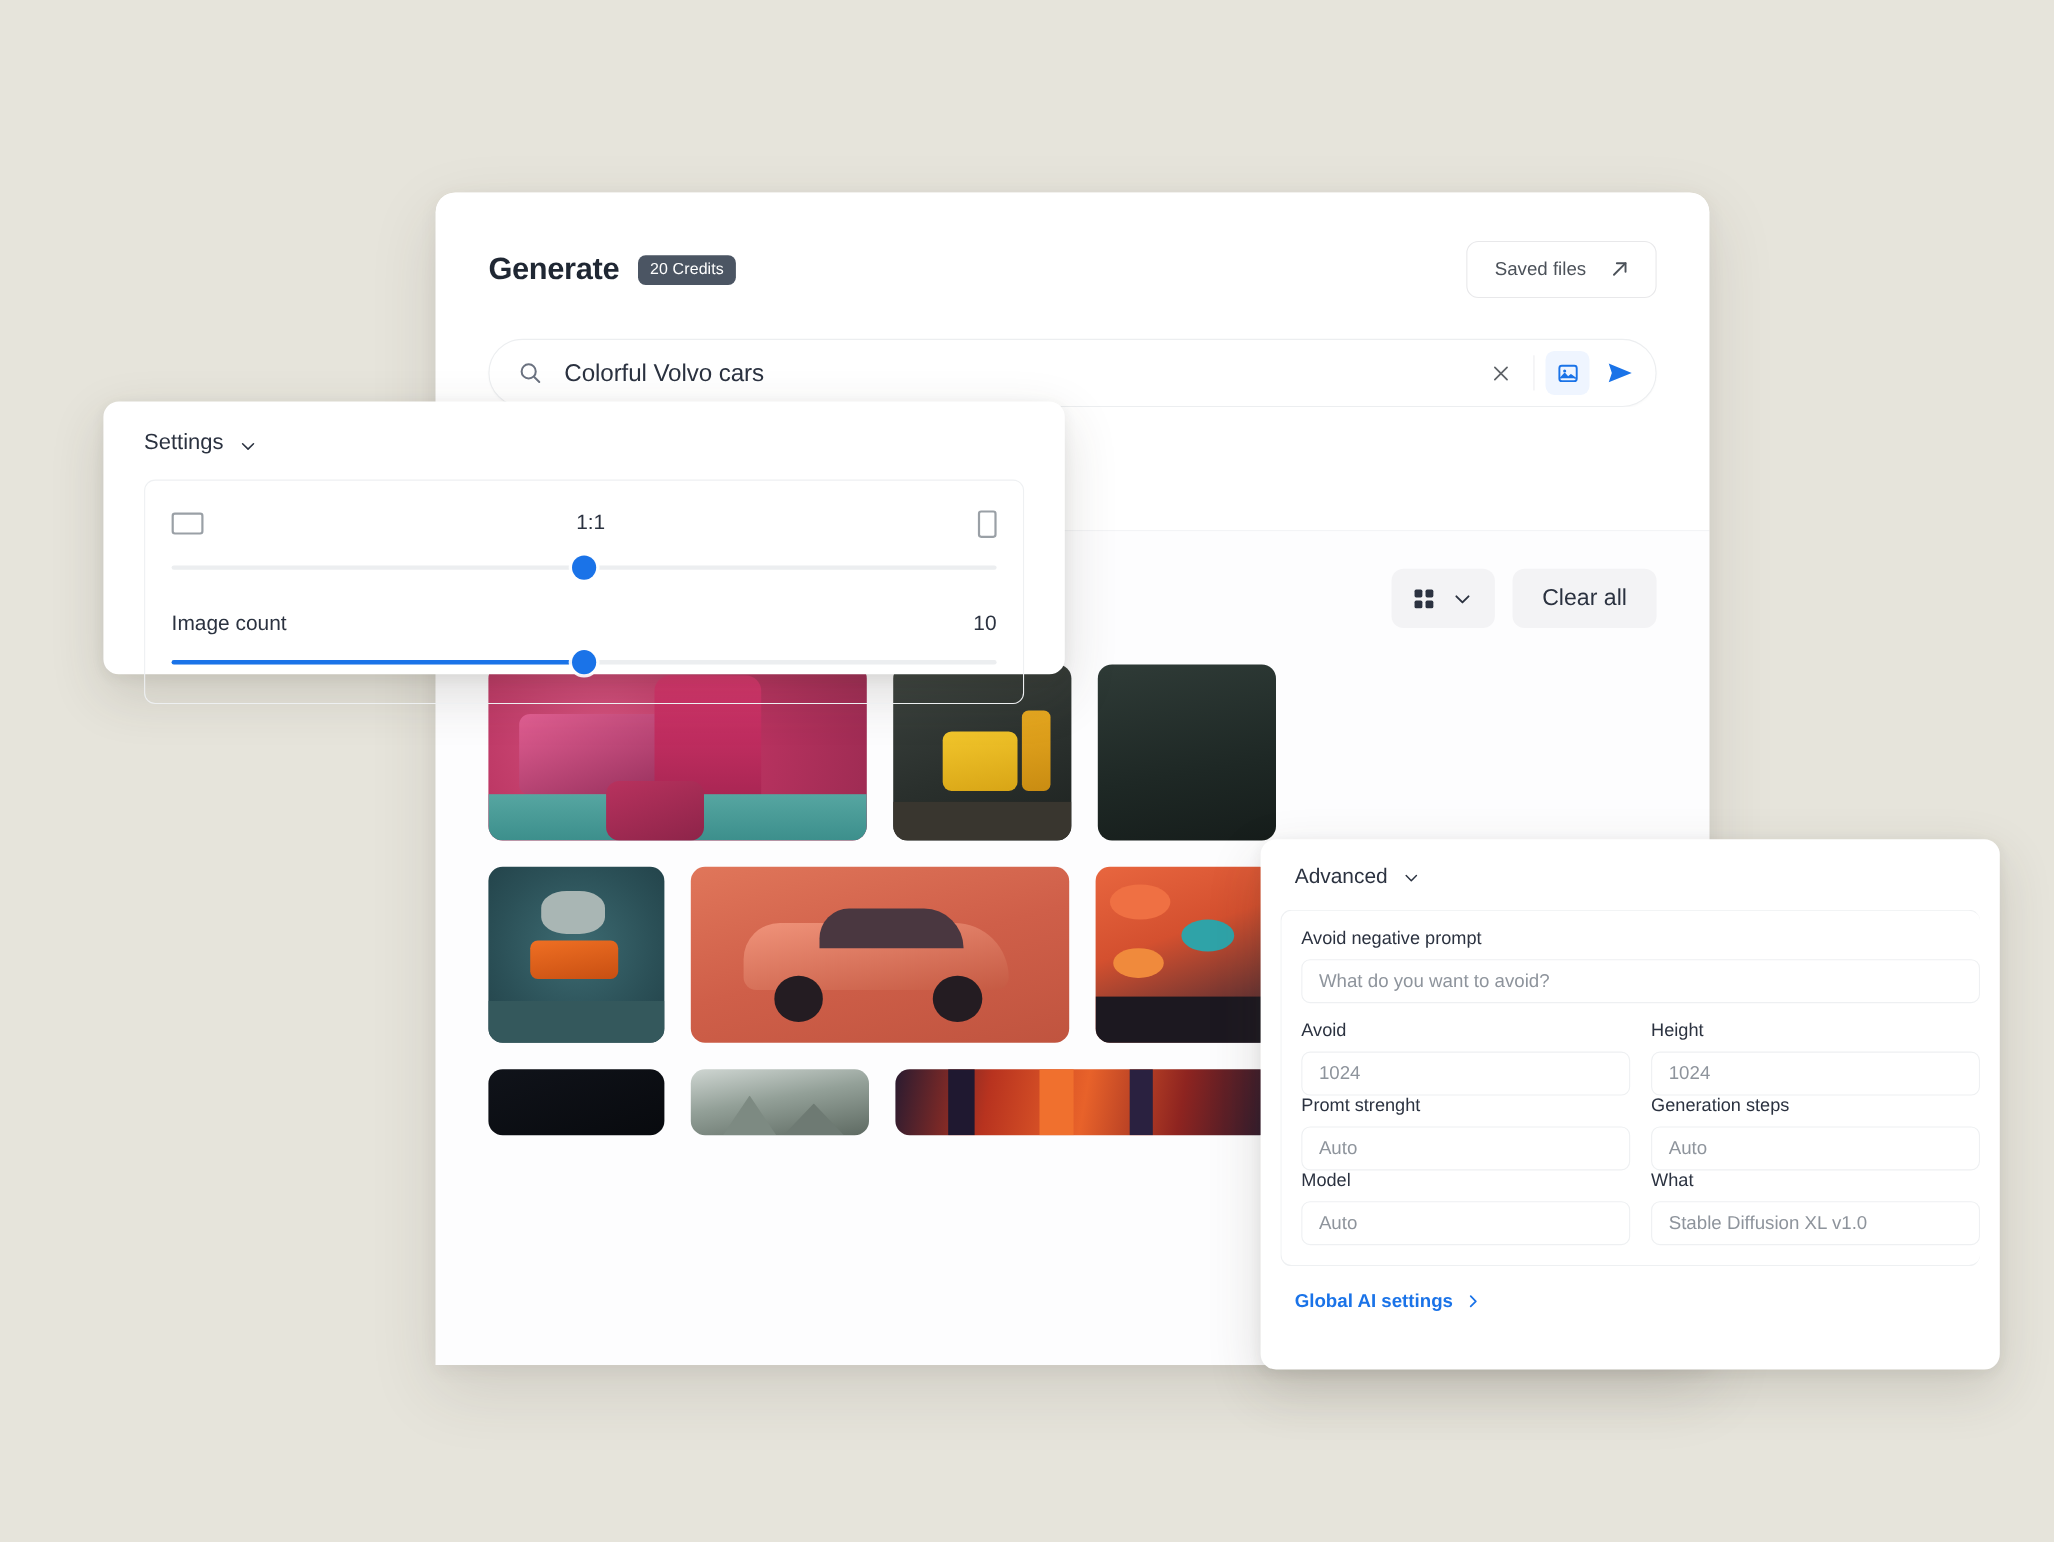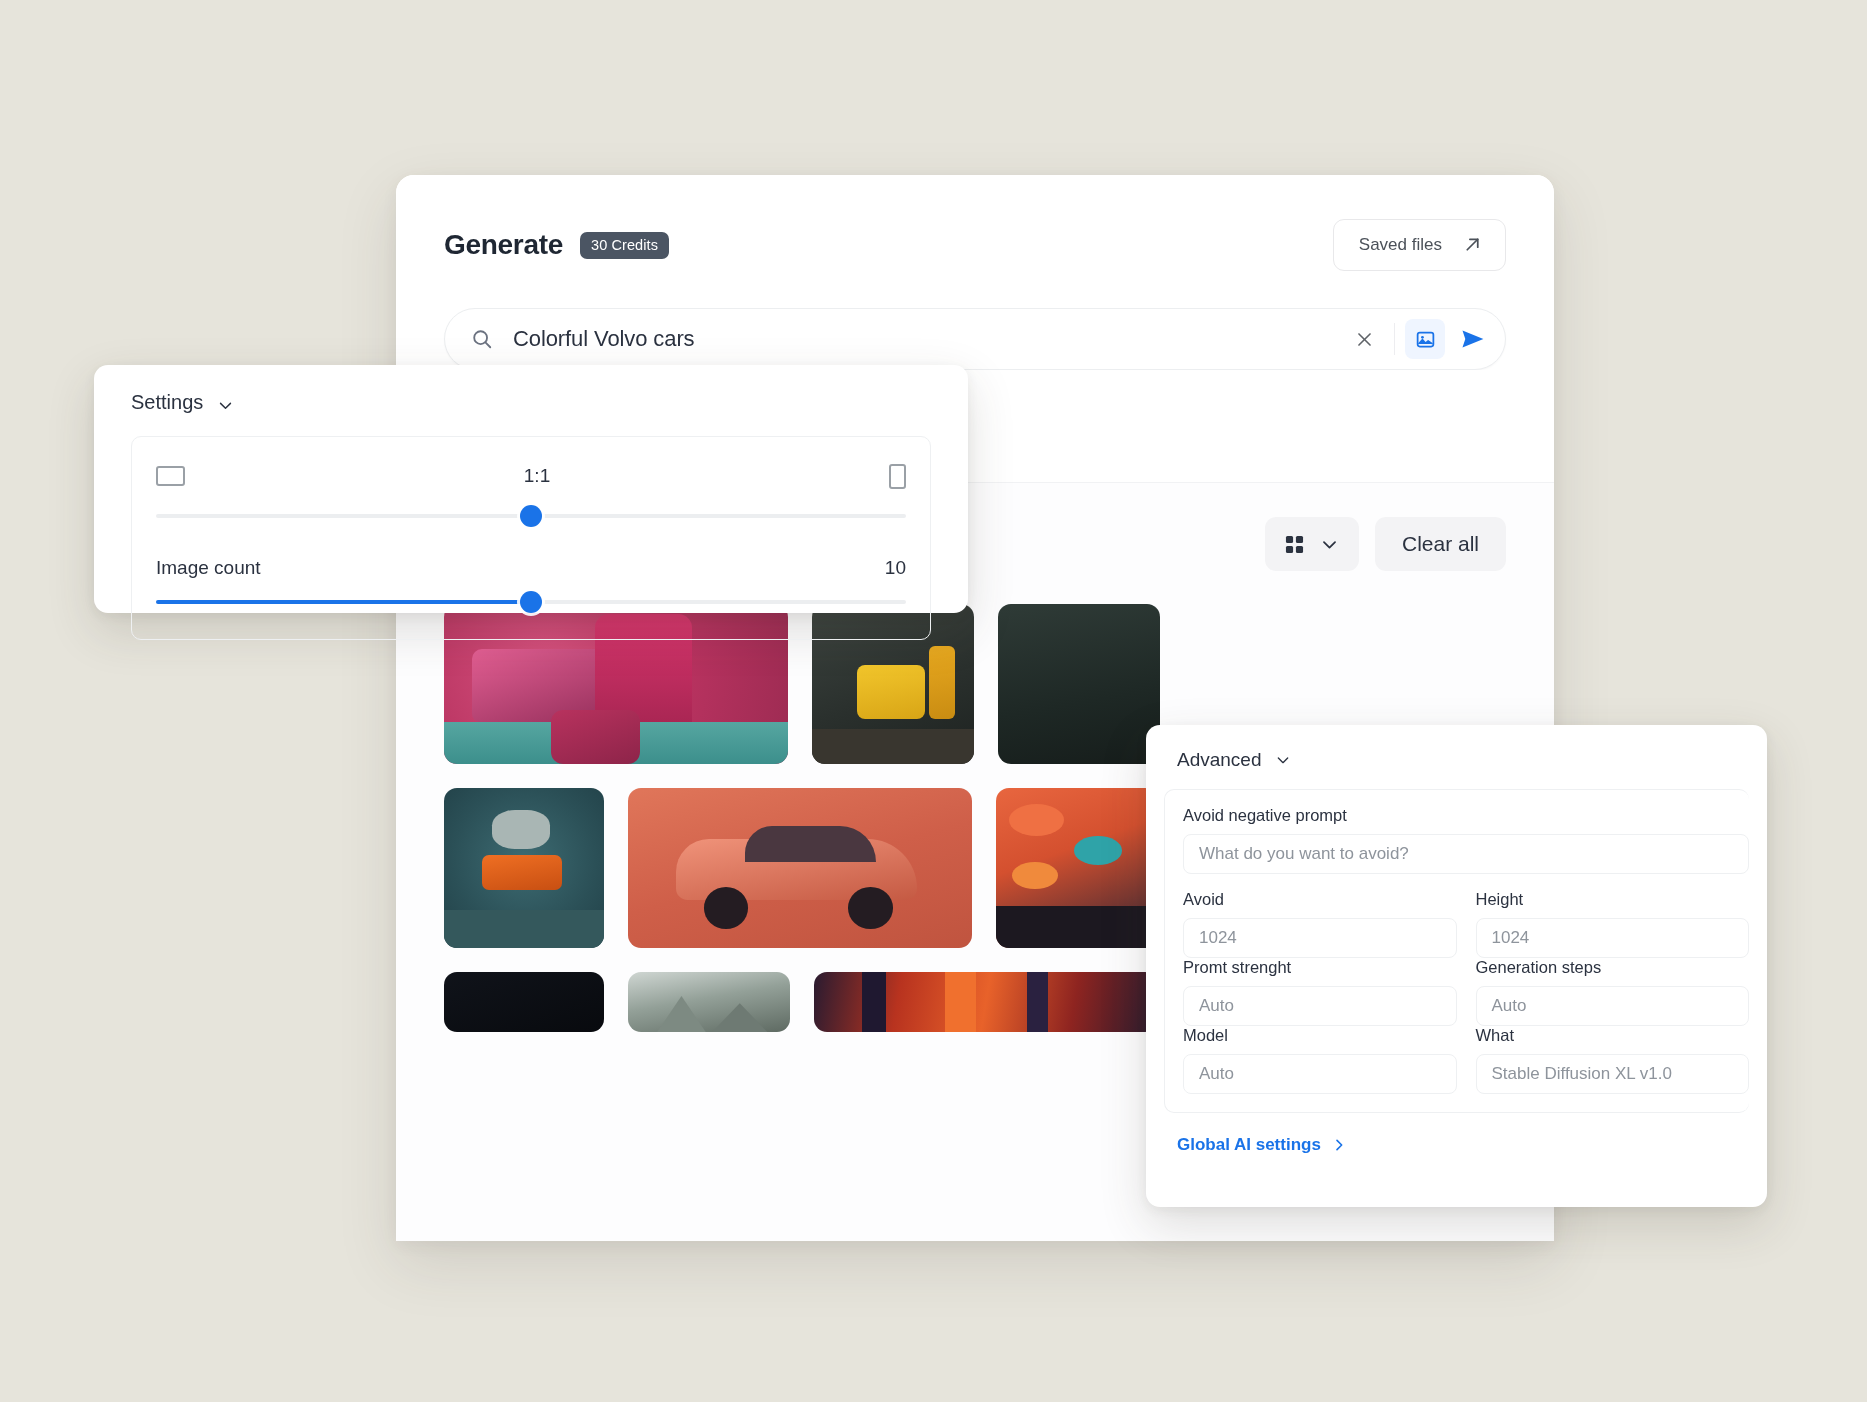--- a/index.html
+++ b/index.html
@@ -108,21 +108,21 @@
     position: absolute; top: 0px; width: 22px; height: 22px; border-radius: 50%;
     background: #1a73e8; margin-left: -11px; box-shadow: 0 0 0 3px rgba(255,255,255,.9);
     cursor: pointer;
   }
   .count-row { display: flex; align-items: center; justify-content: space-between; margin-top: 30px; }
   .count-label { font-size: 19px; color: #2b3240; }
   .count-value { font-size: 19px; color: #2b3240; }
 
   
   .advanced-panel {
-    position: absolute; left: 1146px; top: 725px; width: 621px; height: 482px;
+    position: absolute; left: 1146px; top: 763px; width: 672px; height: 482px;
     background: #fff; border-radius: 14px;
     box-shadow: 0 18px 48px rgba(60,56,45,.16), 0 3px 12px rgba(60,56,45,.07);
     padding: 0 18px; overflow: hidden;
   }
   .ap-head { display: flex; align-items: center; gap: 13px; padding: 24px 0 18px 13px; cursor: pointer; }
   .ap-head-label { font-size: 19px; color: #2b3240; }
   .ap-card { border: 1px solid #eef0f2; border-radius: 10px; border-right: none; padding: 16px 0 18px 18px; }
   .fld-label { font-size: 16.5px; color: #2b3240; margin-bottom: 9px; }
   .fld-input {
     height: 40px; border: 1px solid #eef0f2; border-radius: 8px;
@@ -138,21 +138,21 @@
 <body>
 
 <div id="stage">
 
   <div class="main-window">
 
     <div class="mw-top">
       <div class="title-row">
         <div class="title-left">
           <div class="page-title">Generate</div>
-          <div class="credits-badge">30 Credits</div>
+          <div class="credits-badge">20 Credits</div>
         </div>
         <div class="saved-files-btn">
           <span>Saved files</span>
           <svg class="arrow-ne" viewBox="0 0 24 24" fill="none" stroke="#4b5159" stroke-width="2" stroke-linecap="round" stroke-linejoin="round">
             <line x1="6" y1="18" x2="18" y2="6"></line>
               <polyline points="9 6 18 6 18 15"></polyline>
           </svg>
         </div>
       </div>
 

